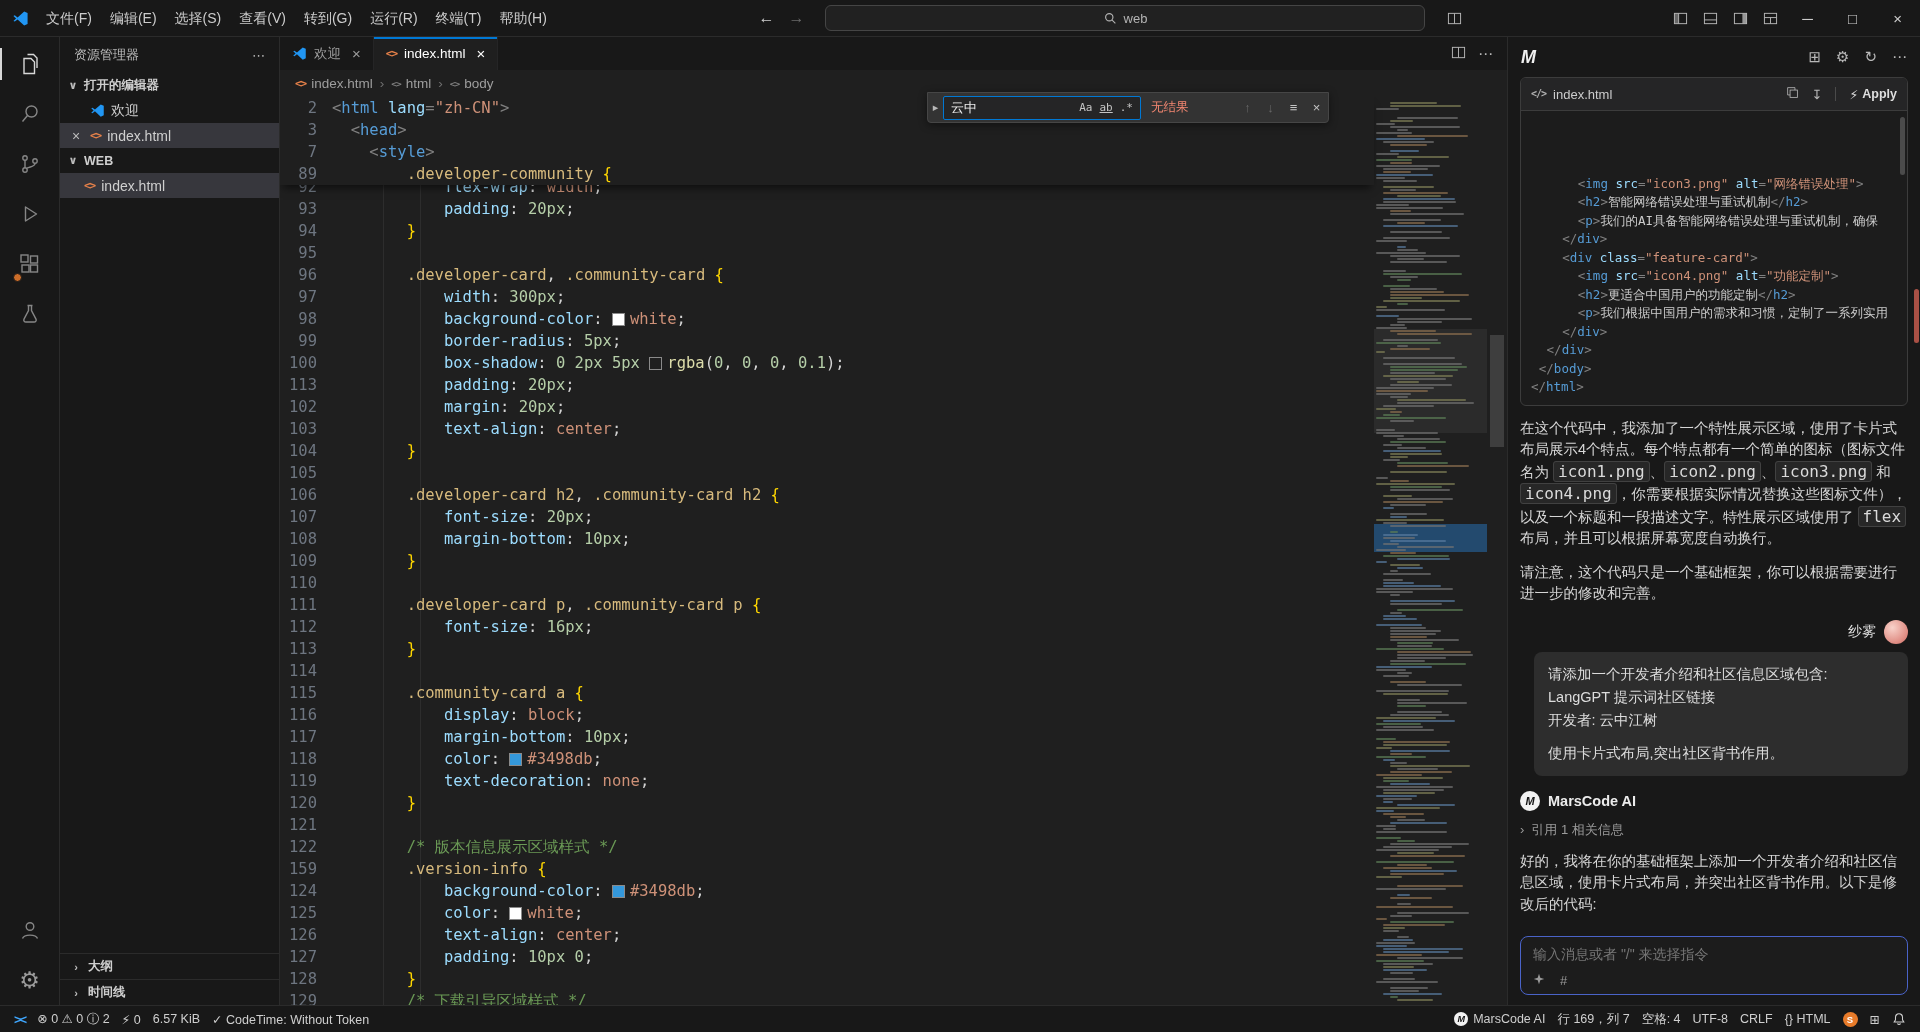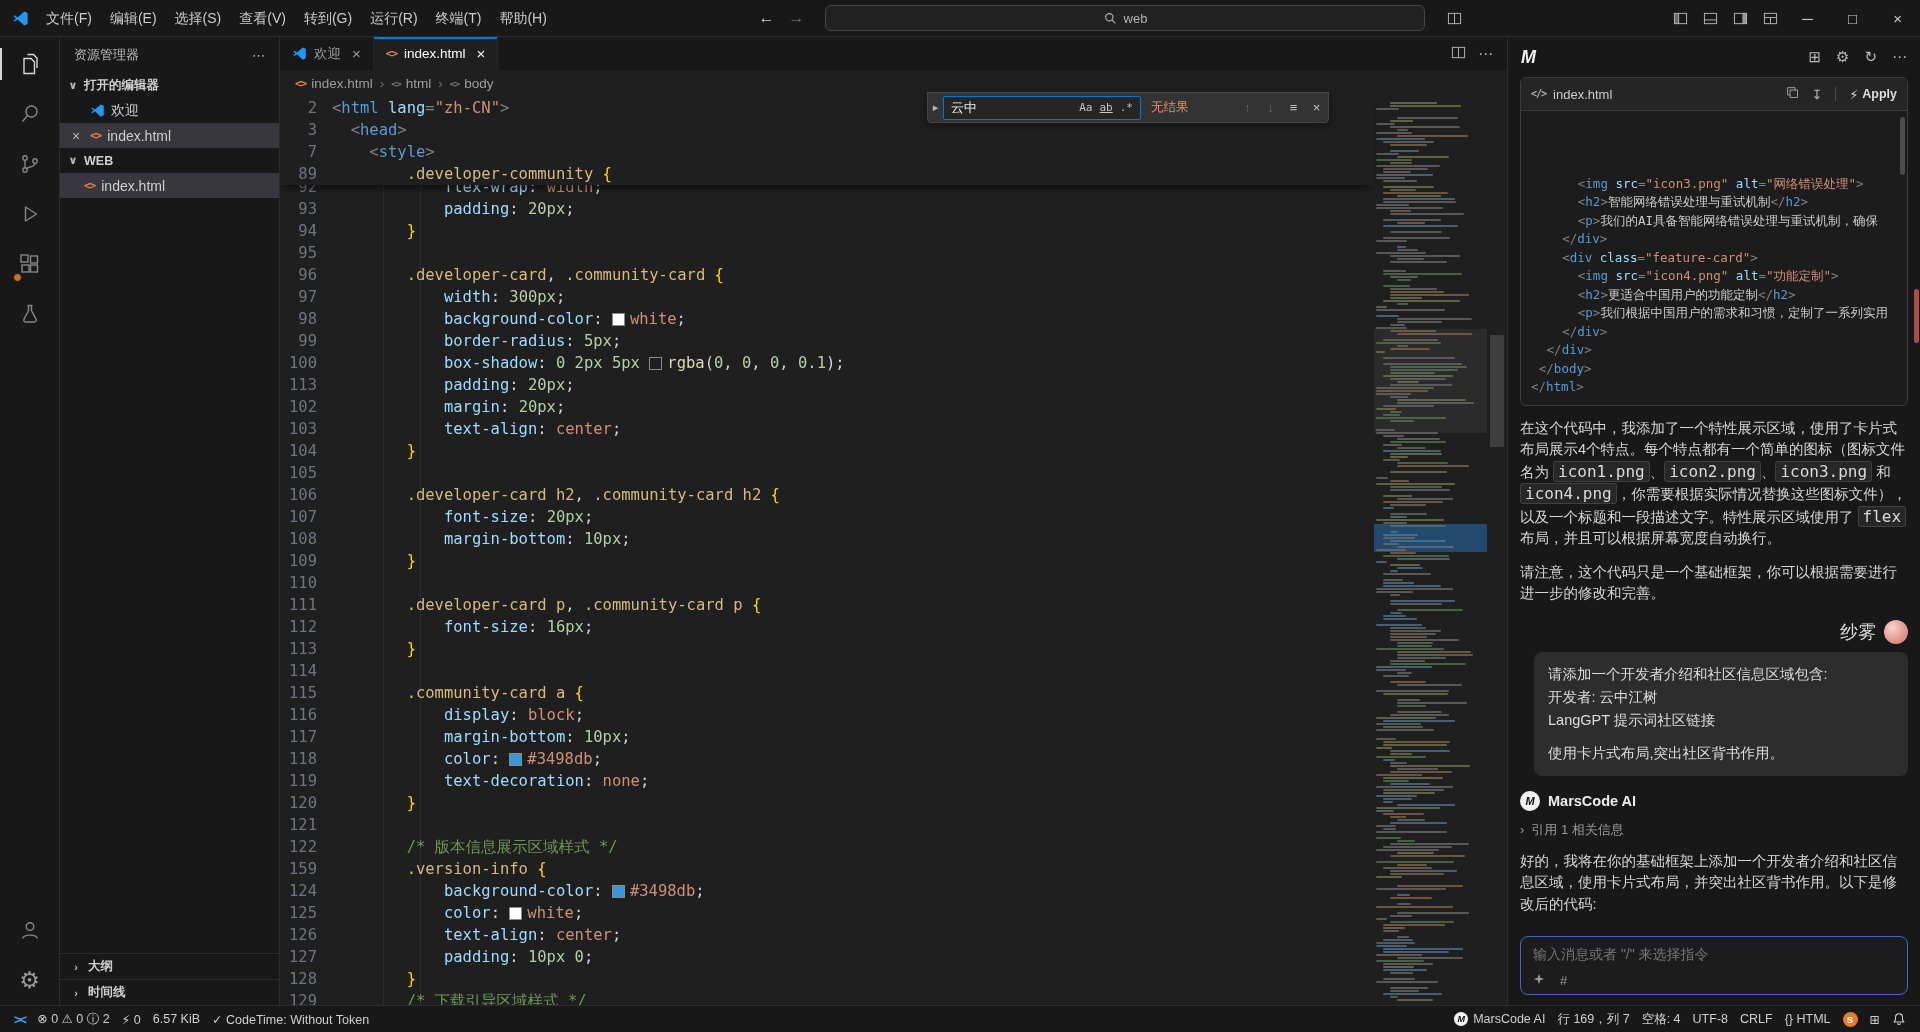--- a/index.html
+++ b/index.html
@@ -109,21 +109,21 @@
 .code-card{border:1px solid #3c3c3c;border-radius:6px;overflow:hidden;flex:none;background:#1c1c1c}
 .cc-head{height:33px;background:#252526;display:flex;align-items:center;gap:7px;padding:0 10px;font-size:13px;color:#ccc;border-bottom:1px solid #3c3c3c}
 .cc-sym{color:#b0b0b0;font:700 10px/1 "DejaVu Sans Mono",monospace;letter-spacing:-1px}
 .cc-actions{margin-left:auto;display:flex;align-items:center;gap:13px;color:#b8b8b8;font-size:13px}
 .cc-div{width:1px;height:14px;background:#4a4a4a}
 .apply-btn{display:flex;gap:4px;color:#dedede;font-size:12.5px;align-items:center;font-weight:600}
 .cc-code{padding:8px 10px;font-family:"DejaVu Sans Mono",monospace;font-size:12.5px;line-height:18.5px;position:relative;white-space:pre;overflow:hidden}
 .cc-thumb{position:absolute;right:2px;top:6px;width:5px;height:58px;background:#4b4b4b;border-radius:3px}
 .para{font-size:14.5px;line-height:21.5px;color:#d6d6d6;margin-top:12px}
 .chip{font-family:"DejaVu Sans Mono",monospace;font-size:16px;background:#272727;border:1px solid #414141;border-radius:3px;padding:0 4px;color:#dadada;white-space:nowrap}
-.user-row{display:flex;justify-content:flex-end;align-items:center;gap:8px;margin-top:15px;font-size:18px;color:#ddd;flex:none}
+.user-row{display:flex;justify-content:flex-end;align-items:center;gap:8px;margin-top:15px;font-size:14px;color:#ddd;flex:none}
 .avatar{width:24px;height:24px;border-radius:50%;background:radial-gradient(circle at 35% 32%,#f8d2ca,#e08d84 68%,#c96b62)}
 .user-card{background:#2d2d2d;border-radius:8px;padding:11px 14px;margin:8px 0 0 14px;font-size:14.5px;line-height:23px;color:#dcdcdc;flex:none}
 .uc-gap{height:10px}
 .ai-row{display:flex;align-items:center;gap:8px;margin-top:15px;flex:none}
 .mc-circle{width:20px;height:20px;border-radius:50%;background:#f2f2f2;color:#141414;
   font:italic 800 11px/20px "Liberation Sans",sans-serif;text-align:center}
 .ai-name{font-weight:700;font-size:14.5px;color:#ececec}
 .ref-row{margin-top:10px;color:#9a9a9a;font-size:13px;display:flex;gap:7px;align-items:center;flex:none}
 .input-box{flex:none;margin:8px 12px 10px;border:1.5px solid #4a63c8;border-radius:8px;background:#1c1c1c;padding:9px 12px 6px}
 .input-ph{color:#767676;font-size:14px}
@@ -765,22 +765,22 @@
           <div style="padding-left: 46.8px;"><span class="tk-pn">&lt;</span><span class="tk-tag">img</span><span class="tk-attr"> src</span><span class="tk-pn">=</span><span class="tk-str">"icon3.png"</span><span class="tk-attr"> alt</span><span class="tk-pn">=</span><span class="tk-str">"网络错误处理"</span><span class="tk-pn">&gt;</span></div><div style="padding-left: 46.8px;"><span class="tk-pn">&lt;</span><span class="tk-tag">h2</span><span class="tk-pn">&gt;</span><span class="tk-txt">智能网络错误处理与重试机制</span><span class="tk-pn">&lt;/</span><span class="tk-tag">h2</span><span class="tk-pn">&gt;</span></div><div style="padding-left: 46.8px;"><span class="tk-pn">&lt;</span><span class="tk-tag">p</span><span class="tk-pn">&gt;</span><span class="tk-txt">我们的AI具备智能网络错误处理与重试机制，确保</span></div><div style="padding-left: 31.2px;"><span class="tk-pn">&lt;/</span><span class="tk-tag">div</span><span class="tk-pn">&gt;</span></div><div style="padding-left: 31.2px;"><span class="tk-pn">&lt;</span><span class="tk-tag">div</span><span class="tk-attr"> class</span><span class="tk-pn">=</span><span class="tk-str">"feature-card"</span><span class="tk-pn">&gt;</span></div><div style="padding-left: 46.8px;"><span class="tk-pn">&lt;</span><span class="tk-tag">img</span><span class="tk-attr"> src</span><span class="tk-pn">=</span><span class="tk-str">"icon4.png"</span><span class="tk-attr"> alt</span><span class="tk-pn">=</span><span class="tk-str">"功能定制"</span><span class="tk-pn">&gt;</span></div><div style="padding-left: 46.8px;"><span class="tk-pn">&lt;</span><span class="tk-tag">h2</span><span class="tk-pn">&gt;</span><span class="tk-txt">更适合中国用户的功能定制</span><span class="tk-pn">&lt;/</span><span class="tk-tag">h2</span><span class="tk-pn">&gt;</span></div><div style="padding-left: 46.8px;"><span class="tk-pn">&lt;</span><span class="tk-tag">p</span><span class="tk-pn">&gt;</span><span class="tk-txt">我们根据中国用户的需求和习惯，定制了一系列实用</span></div><div style="padding-left: 31.2px;"><span class="tk-pn">&lt;/</span><span class="tk-tag">div</span><span class="tk-pn">&gt;</span></div><div style="padding-left: 15.6px;"><span class="tk-pn">&lt;/</span><span class="tk-tag">div</span><span class="tk-pn">&gt;</span></div><div style="padding-left: 7.8px;"><span class="tk-pn">&lt;/</span><span class="tk-tag">body</span><span class="tk-pn">&gt;</span></div><div style="padding-left: 0px;"><span class="tk-pn">&lt;/</span><span class="tk-tag">html</span><span class="tk-pn">&gt;</span></div></div>
         </div>
         <p class="para" id="para1">在这个代码中，我添加了一个特性展示区域，使用了卡片式布局展示4个特点。每个特点都有一个简单的图标（图标文件名为 <span class="chip">icon1.png</span>、<span class="chip">icon2.png</span>、<span class="chip">icon3.png</span> 和 <span class="chip">icon4.png</span>，你需要根据实际情况替换这些图标文件），以及一个标题和一段描述文字。特性展示区域使用了 <span class="chip">flex</span> 布局，并且可以根据屏幕宽度自动换行。</p>
         <p class="para">请注意，这个代码只是一个基础框架，你可以根据需要进行进一步的修改和完善。</p>
         <div class="user-row">
           <span>纱雾</span>
           <span class="avatar"></span>
         </div>
         <div class="user-card" id="userCard">
             <div>请添加一个开发者介绍和社区信息区域包含:</div>
+            <div>LangGPT 提示词社区链接</div>
             <div>开发者: 云中江树</div>
-            <div>LangGPT 提示词社区链接</div>
             <div class="uc-gap"></div>
             <div>使用卡片式布局,突出社区背书作用。</div>
           </div>
         <div class="ai-row">
           <span class="mc-circle">M</span>
           <span class="ai-name">MarsCode AI</span>
         </div>
         <div class="ref-row">
           <span>›</span>
           <span>引用 1 相关信息</span>

